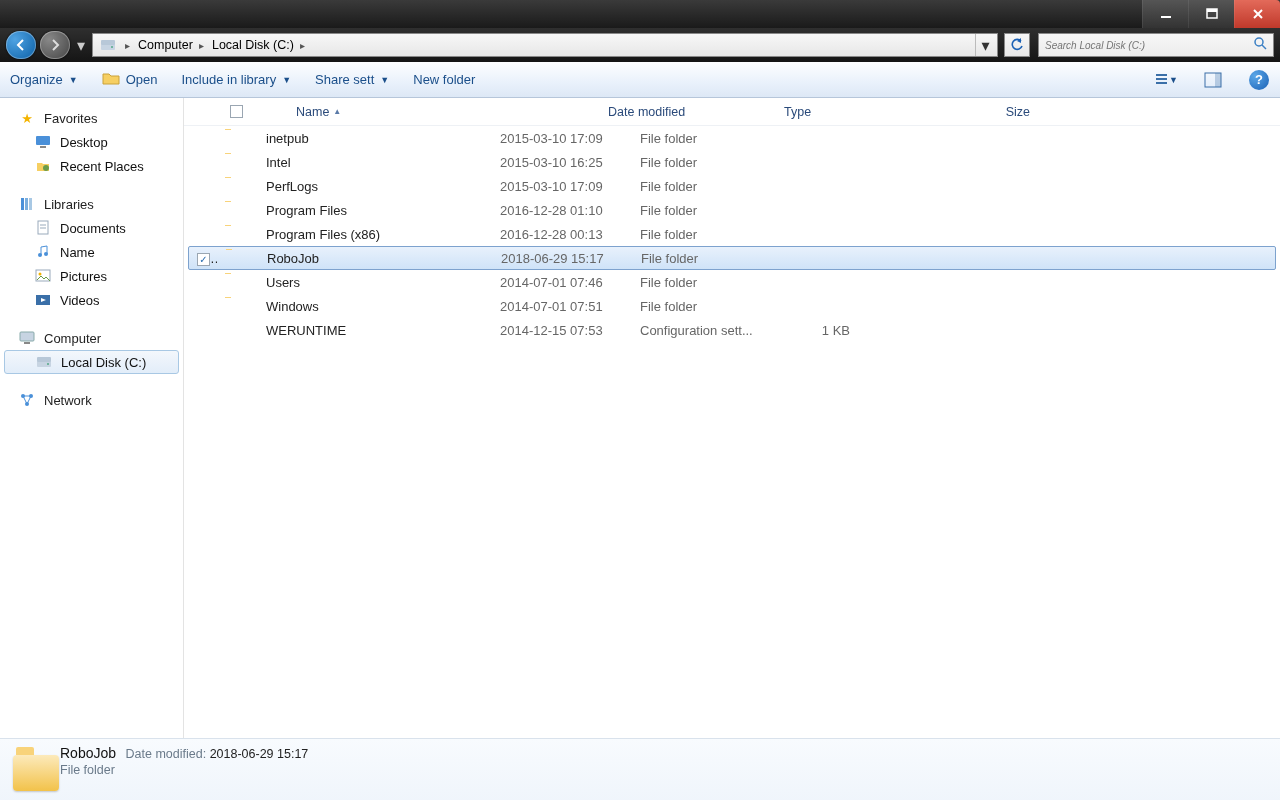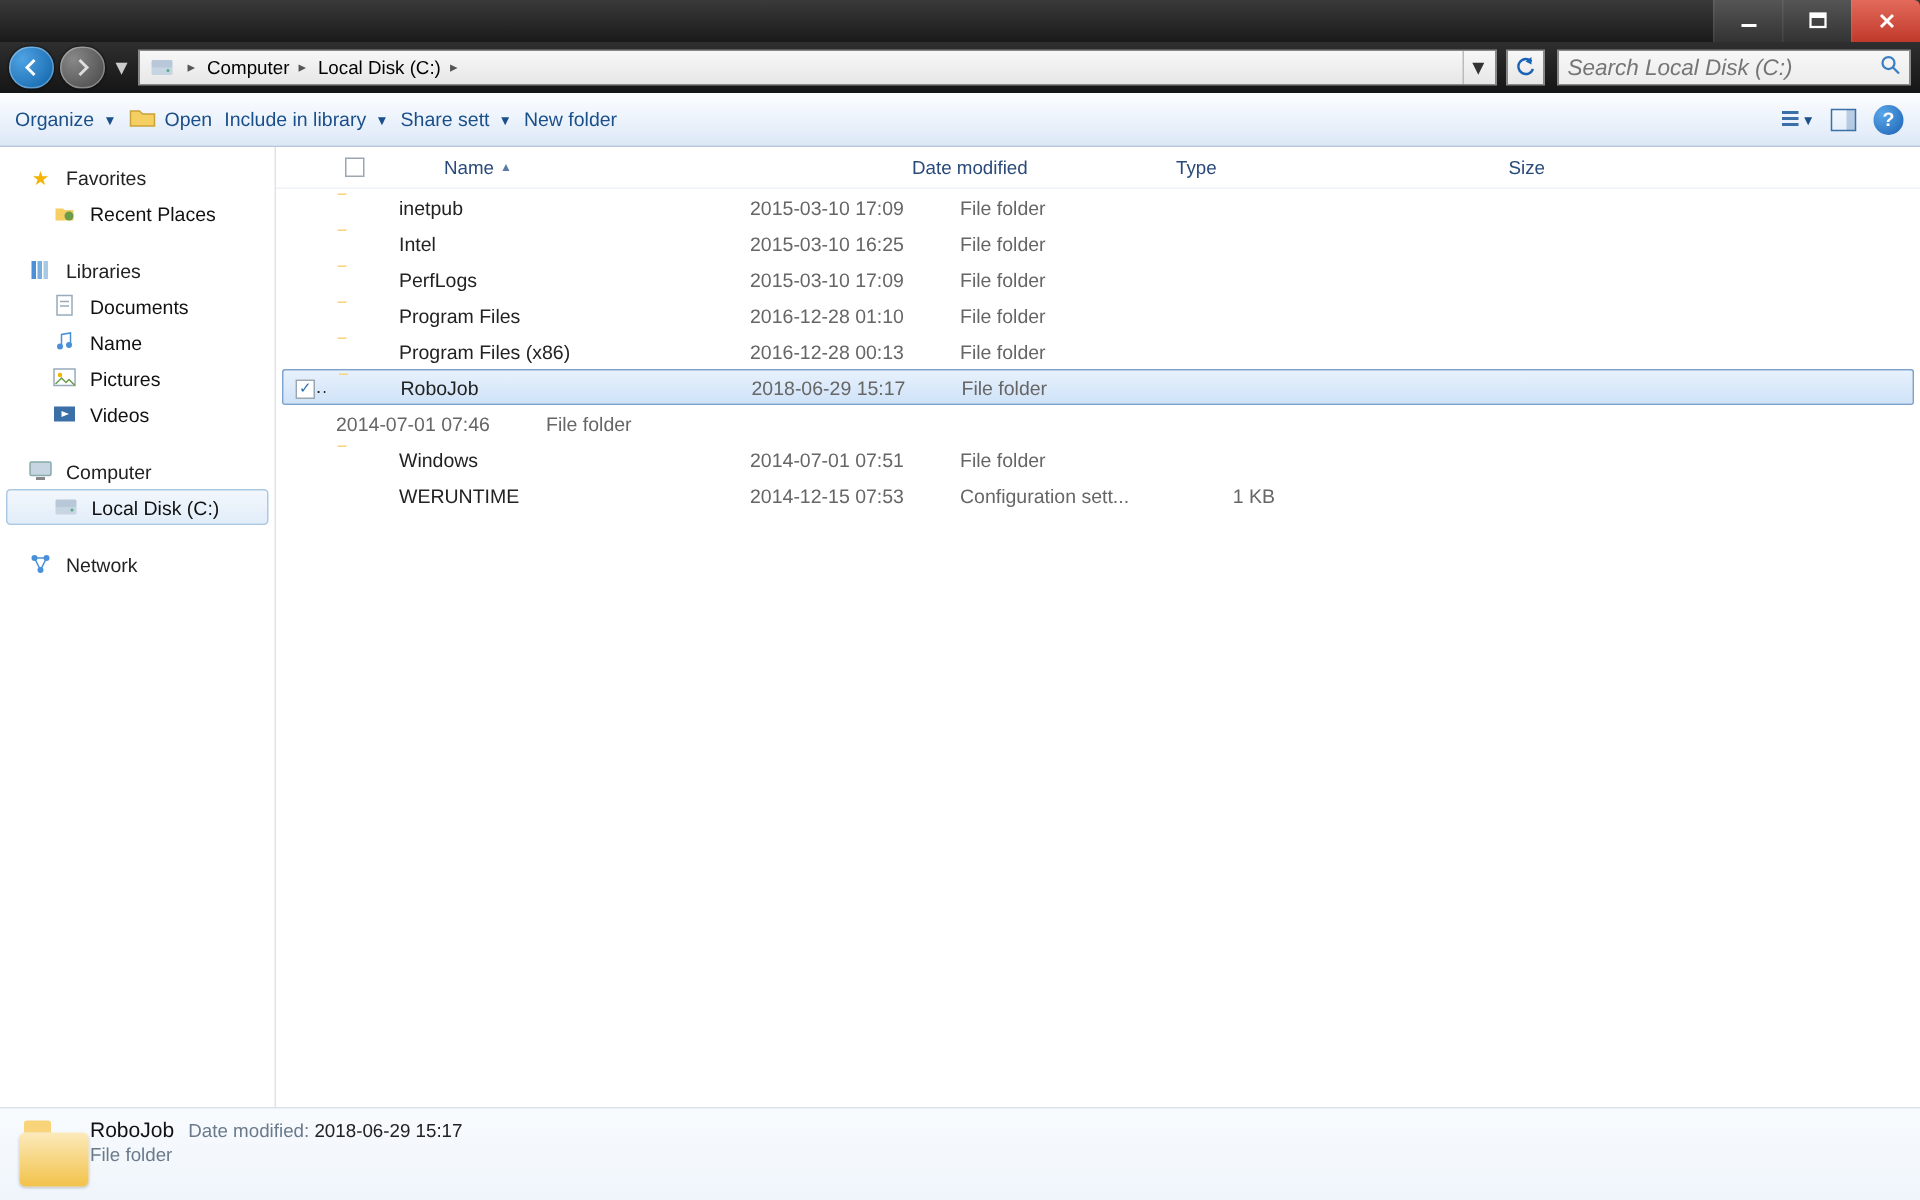--- a/index.html
+++ b/index.html
@@ -18,25 +18,25 @@
 .nav-btn { width: 30px; height: 28px; border-radius: 14px; background: radial-gradient(circle at 30% 30%, #4fa3e3, #0b5fa5); display:flex; align-items:center; justify-content:center; box-shadow: inset 0 0 0 1px rgba(255,255,255,.3), 0 0 2px #000; }
 .nav-btn.fwd { background: radial-gradient(circle at 30% 30%, #888, #444); }
 .nav-drop { width:14px; height:28px; display:flex; align-items:center; justify-content:center; color:#ccc; }
 .addr-wrap { flex:1; height:24px; background: linear-gradient(#f7f7f7,#e7e7e7); border:1px solid #888; display:flex; align-items:center; padding:0 2px; }
 .addr-ico { width:18px; height:18px; margin:0 4px; }
 .crumb { font-size: 12.5px; color:#000; padding: 0 4px; display:flex; align-items:center; gap:6px; white-space:nowrap; }
 .crumb .sep { color:#555; font-size:10px; }
 .addr-drop { width:20px; display:flex; align-items:center; justify-content:center; color:#333; border-left:1px solid #bbb; height:100%; }
 .refresh { width:26px; height:24px; background:linear-gradient(#f7f7f7,#e7e7e7); border:1px solid #888; display:flex; align-items:center; justify-content:center; margin-left:2px; color:#1b61b5; }
 .search { width:236px; height:24px; margin-left:4px; background:linear-gradient(#f7f7f7,#ececec); border:1px solid #888; display:flex; align-items:center; padding:0 6px; }
-.search input { flex:1; border:none; background:transparent; font-size:15px; font-style:italic; color:#777; outline:none; }
+.search input { flex:1; border:none; background:transparent; font-size:10px; font-style:italic; color:#777; outline:none; }
 .search .mag { color:#3a7fc4; }
 
 
-.toolbar { height: 36px; background: linear-gradient(#fdfeff, #e9f1fb 60%, #dde8f6); border-bottom:1px solid #b6c6da; display:flex; align-items:center; padding:0 10px; gap:8px; font-size:13px; color:#1b4f8a; }
+.toolbar { height: 36px; background: linear-gradient(#fdfeff, #e9f1fb 60%, #dde8f6); border-bottom:1px solid #b6c6da; display:flex; align-items:center; padding:0 10px; gap:24px; font-size:13px; color:#1b4f8a; }
 .toolbar .titem { display:flex; align-items:center; gap:6px; cursor:default; }
 .toolbar .drop { font-size:9px; color:#1b4f8a; }
 .toolbar .spacer { flex:1; }
 .toolbar .ricon { width:22px; height:22px; display:flex; align-items:center; justify-content:center; }
 .help { width:20px; height:20px; border-radius:50%; background: radial-gradient(circle at 30% 30%, #5aa7e8, #1b61b5); color:#fff; font-weight:bold; display:flex; align-items:center; justify-content:center; font-size:13px; }
 
 
 .main { display:flex; height: calc(800px - 28px - 34px - 36px - 62px); }
 .sidebar { width:184px; border-right:1px solid #e3e3e3; padding:8px 0; font-size:13px; overflow:hidden; }
 .sgroup { margin-bottom: 14px; }
@@ -208,20 +208,29 @@
 <div class="main">
 
   <div class="sidebar">
     <div class="sgroup">
       <div class="shead">
         <span class="sico star">★</span>
         <span>Favorites</span>
       </div>
       <div class="sitem">
           <span class="sico">
+            <svg width="16" height="14">
+              <rect x="1" y="1" width="14" height="9" rx="1" fill="#4a90d9"></rect>
+              <rect x="5" y="11" width="6" height="2" fill="#888"></rect>
+            </svg>
+          </span>
+          <span>Desktop</span>
+        </div>
+      <div class="sitem">
+          <span class="sico">
             <svg width="16" height="16">
               <path d="M2 5 h5 l1 1 h6 v7 h-12 z" fill="#f6cf62"></path>
               <circle cx="11" cy="10" r="3" fill="#6a9c4a"></circle>
             </svg>
           </span>
           <span>Recent Places</span>
         </div>
     </div>
 
     <div class="sgroup">
@@ -388,20 +397,24 @@
           <div class="c c-name">
             <span class="fico"><span class="folder-ico"></span></span>
             <span>RoboJob</span>
           </div>
           <div class="c c-date">2018-06-29 15:17</div>
           <div class="c c-type">File folder</div>
           <div class="c c-size"></div>
         </div>
         <div class="row">
           <div class="c c-check"></div>
+          <div class="c c-name">
+            <span class="fico"><span class="folder-ico"></span></span>
+            <span>Users</span>
+          </div>
           <div class="c c-date">2014-07-01 07:46</div>
           <div class="c c-type">File folder</div>
           <div class="c c-size"></div>
         </div>
         <div class="row">
           <div class="c c-check"></div>
           <div class="c c-name">
             <span class="fico"><span class="folder-ico"></span></span>
             <span>Windows</span>
           </div>

